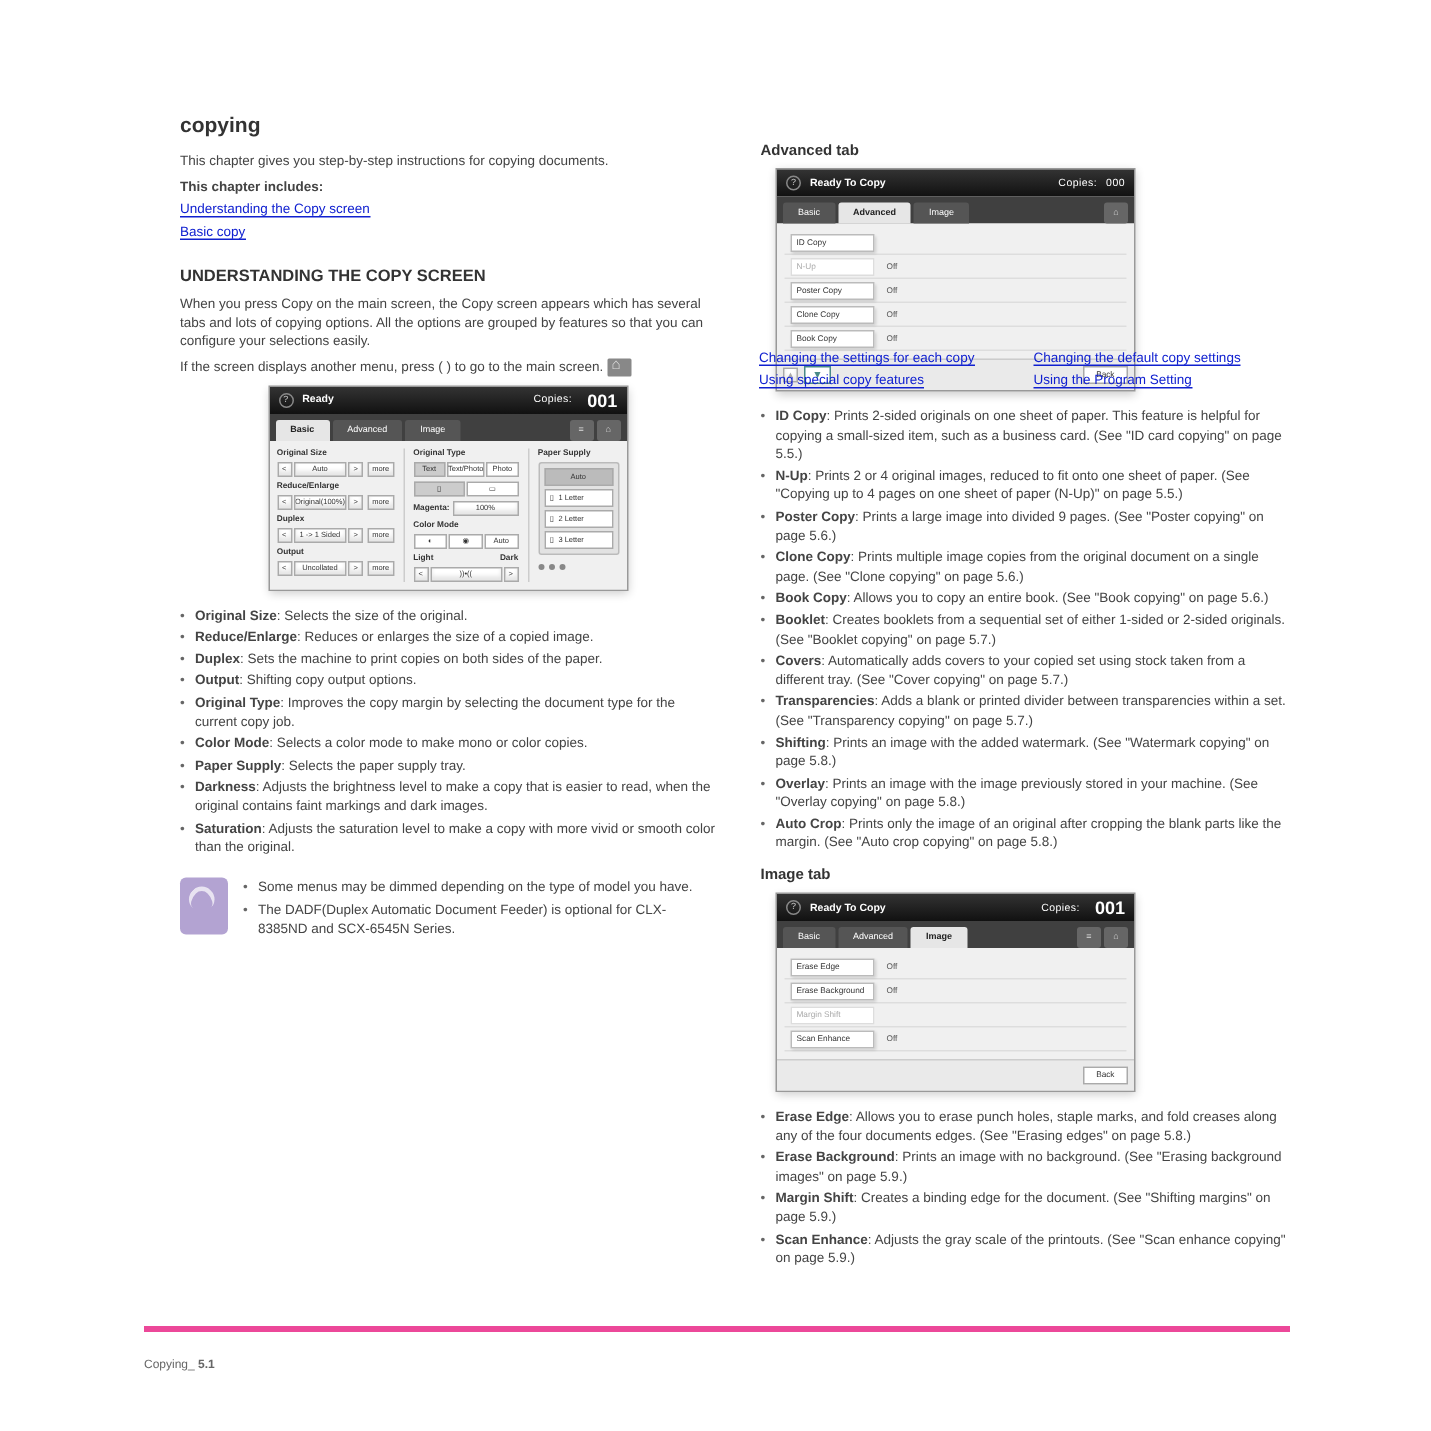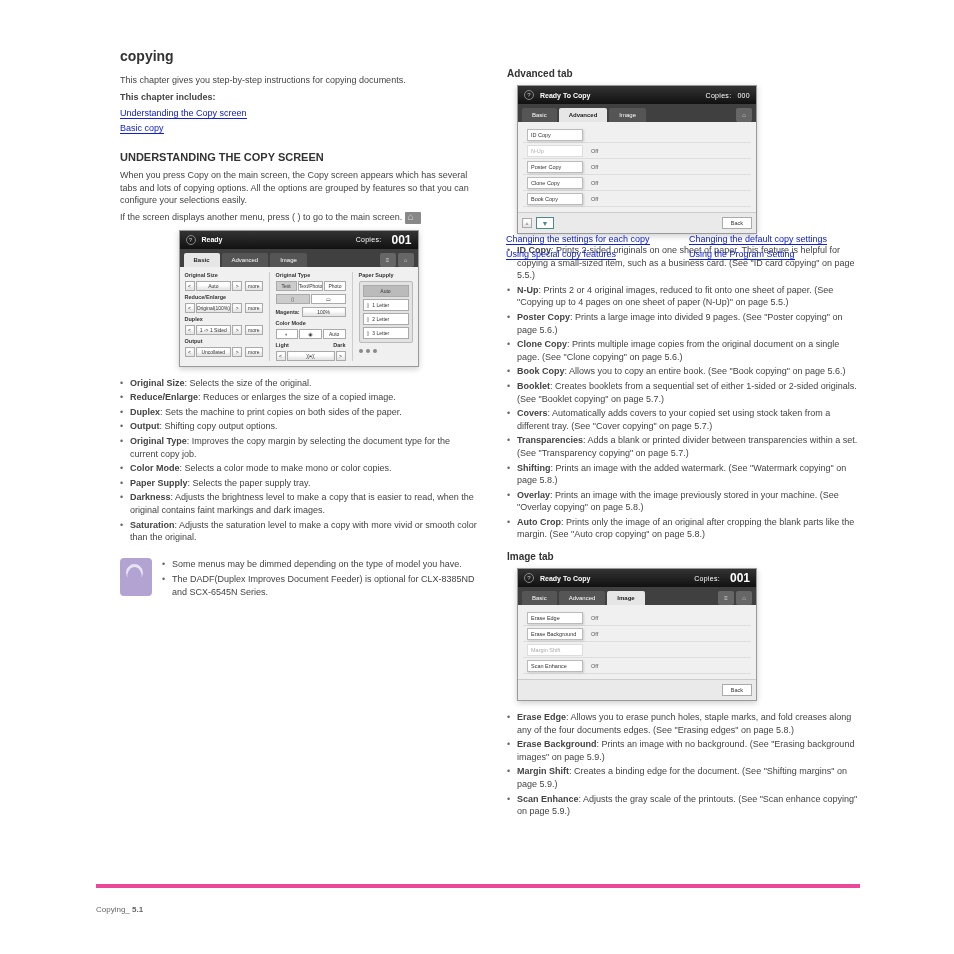--- a/index.html
+++ b/index.html
@@ -6,21 +6,21 @@
   body {
     width: 954px;
     height: 954px;
     font-family: Arial, Helvetica, sans-serif;
     font-size: 10px;
     color: #333;
     background: #fff;
     position: relative;
   }
   .page {
-    padding: 48px 90px 40px 120px;
+    padding: 75px 90px 40px 120px;
     display: flex;
     gap: 30px;
   }
   .col {
     flex: 1;
     min-width: 0;
   }
   .section-title {
     font-size: 14px;
     font-weight: bold;
@@ -368,21 +368,21 @@
       <li><span class="bold">Paper Supply</span>: <span>Selects the paper supply tray.</span></li>
       <li><span class="bold">Darkness</span>: <span>Adjusts the brightness level to make a copy that is easier to read, when the original contains faint markings and dark images.</span></li>
       <li><span class="bold">Saturation</span>: <span>Adjusts the saturation level to make a copy with more vivid or smooth color than the original.</span></li>
     </ul>
 
     <div class="note-block">
       <div class="note-icon"></div>
       <div class="note-text">
         <ul class="bodylist">
           <li>Some menus may be dimmed depending on the type of model you have.</li>
-          <li>The DADF(Duplex Improves Document Feeder) is optional for CLX-8385ND and SCX-6545N Series.</li>
+          <li>The DADF(Duplex Automatic Document Feeder) is optional for CLX-8385ND and SCX-6545N Series.</li>
         </ul>
       </div>
     </div>
   </div>
 
   <div class="col">
 
     <div style="height:70px;"></div>
     <div style="margin-bottom:8px;">
     </div>

